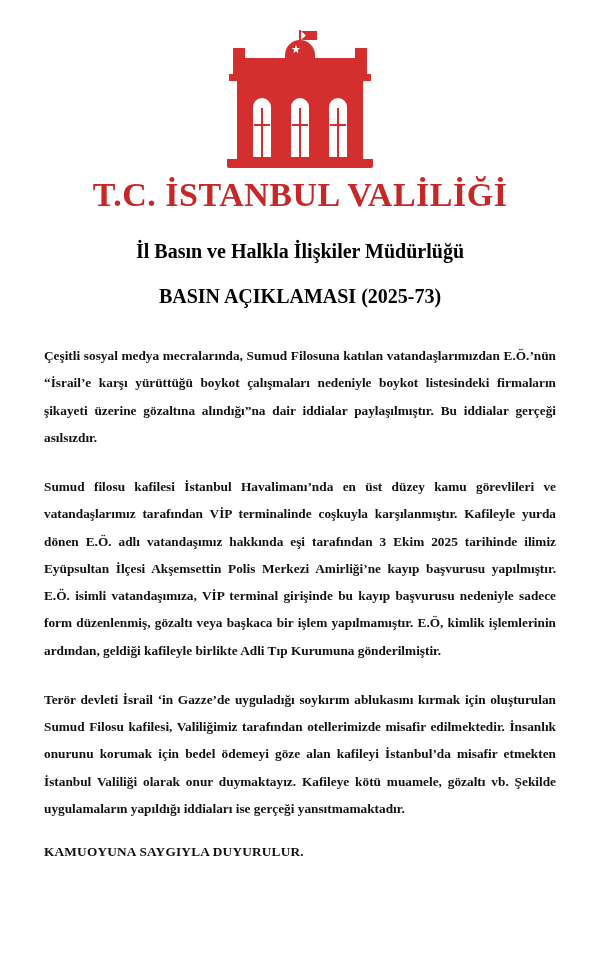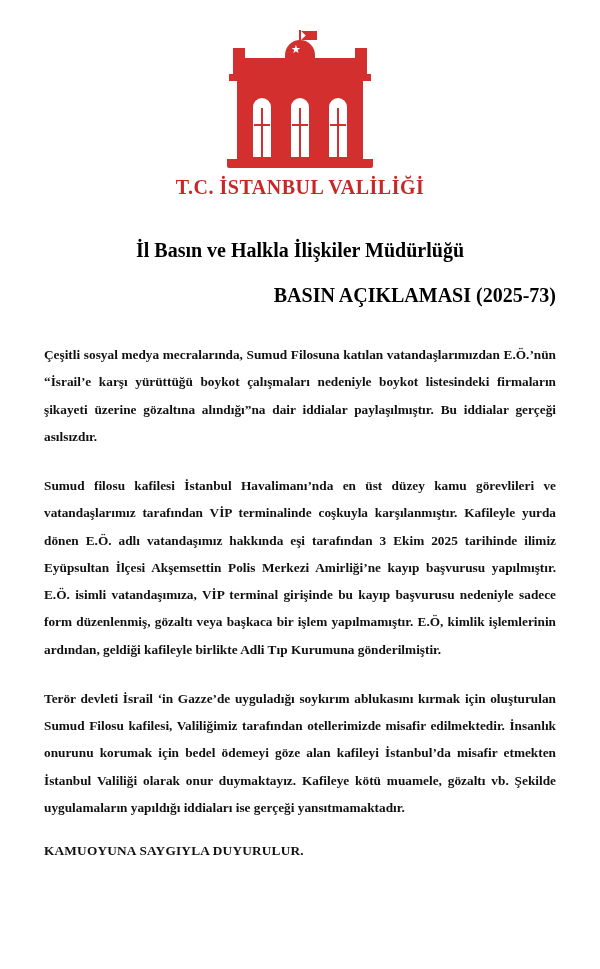--- a/index.html
+++ b/index.html
@@ -141,36 +141,36 @@
     position: absolute;
     left: 66px;
     top: 14px;
     color: #ffffff;
     font-size: 11px;
     line-height: 11px;
   }
   .logo-title {
     margin-top: 6px;
     color: #c62828;
-    font-size: 20px;
+    font-size: 34px;
     font-weight: bold;
     letter-spacing: 0.5px;
     font-family: "Liberation Serif", serif;
   }
 
   
   .heading1 {
     text-align: center;
     font-size: 20px;
     font-weight: bold;
-    margin-top: 40px;
+    margin-top: 26px;
     color: #000;
   }
   .heading2 {
-    text-align: right;
+    text-align: center;
     font-size: 20px;
     font-weight: bold;
     margin-top: 22px;
     color: #000;
   }
 
   
   .body-text {
     margin-top: 34px;
   }

